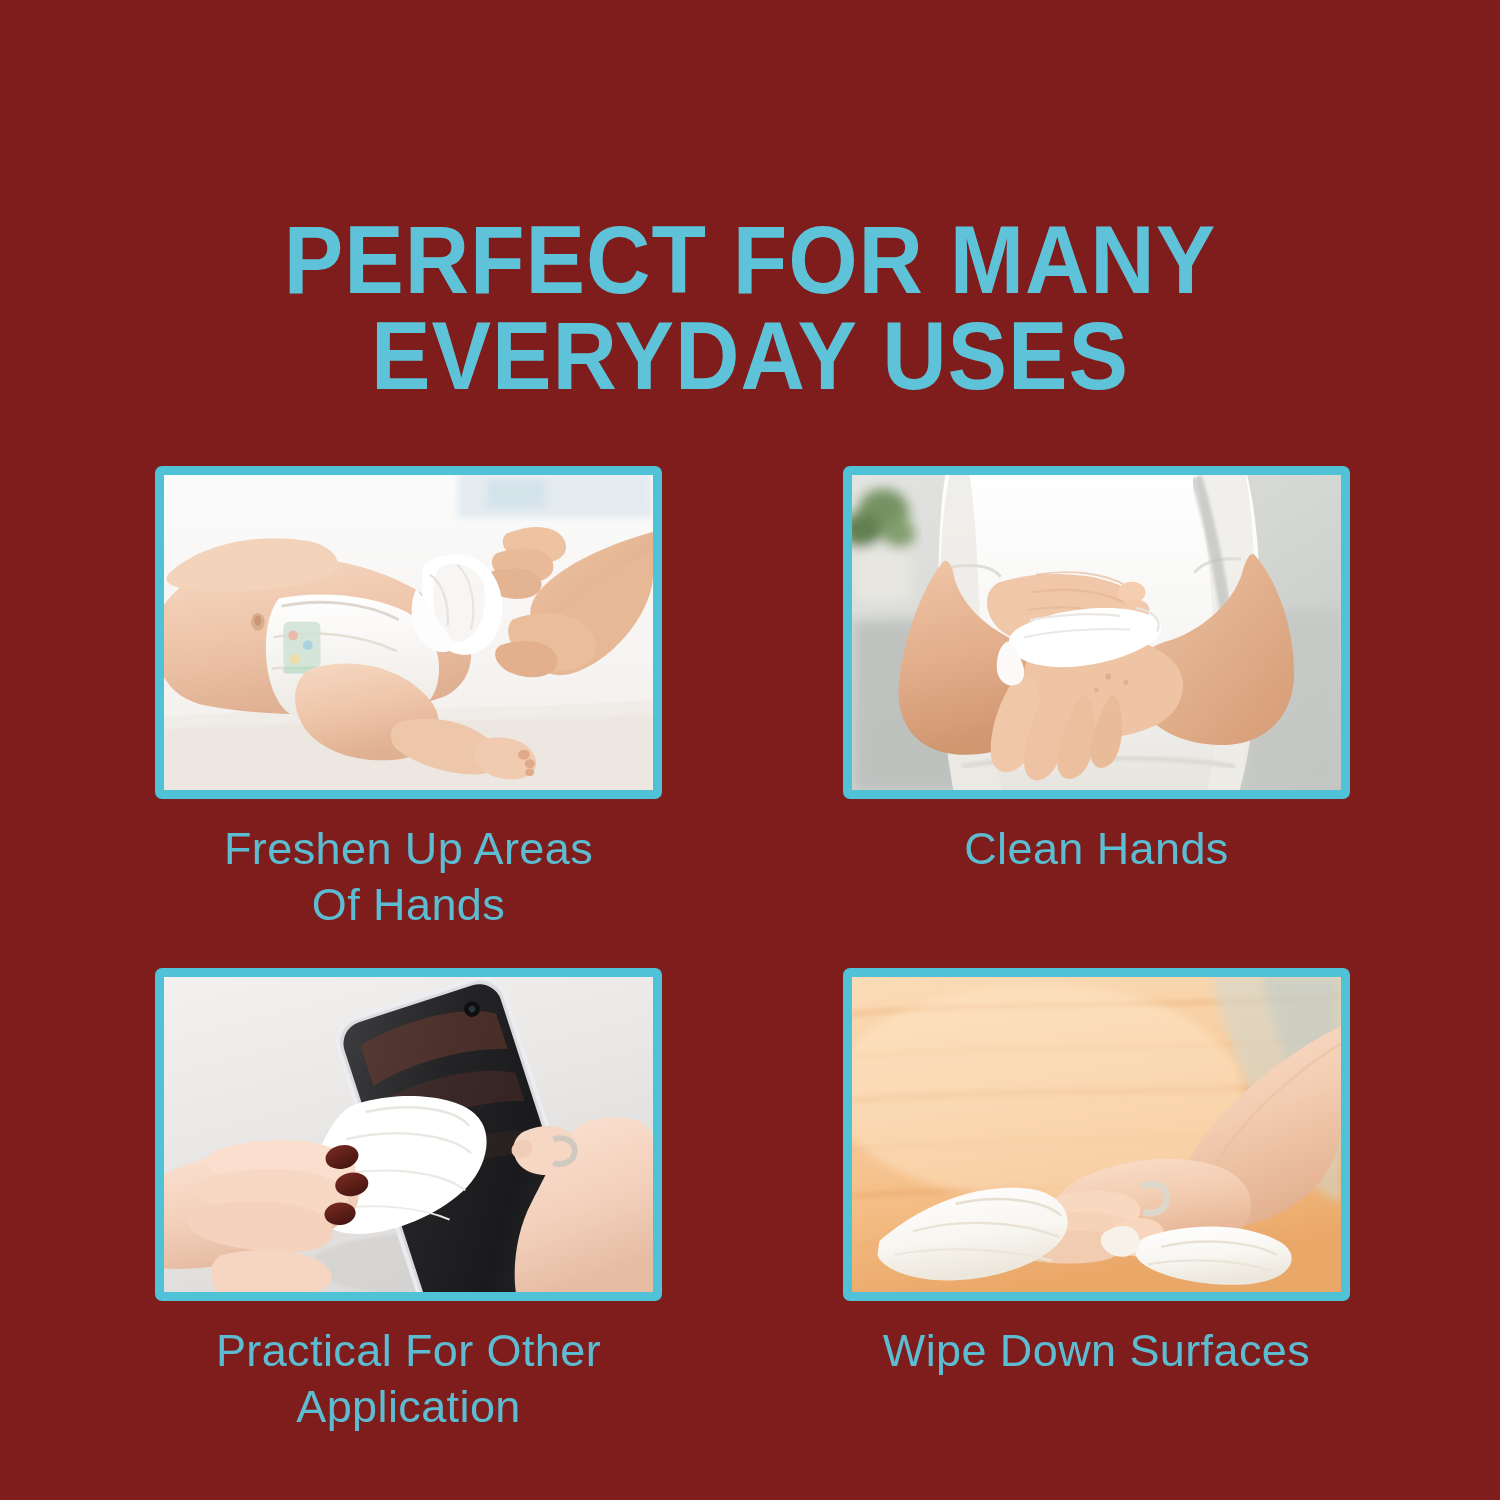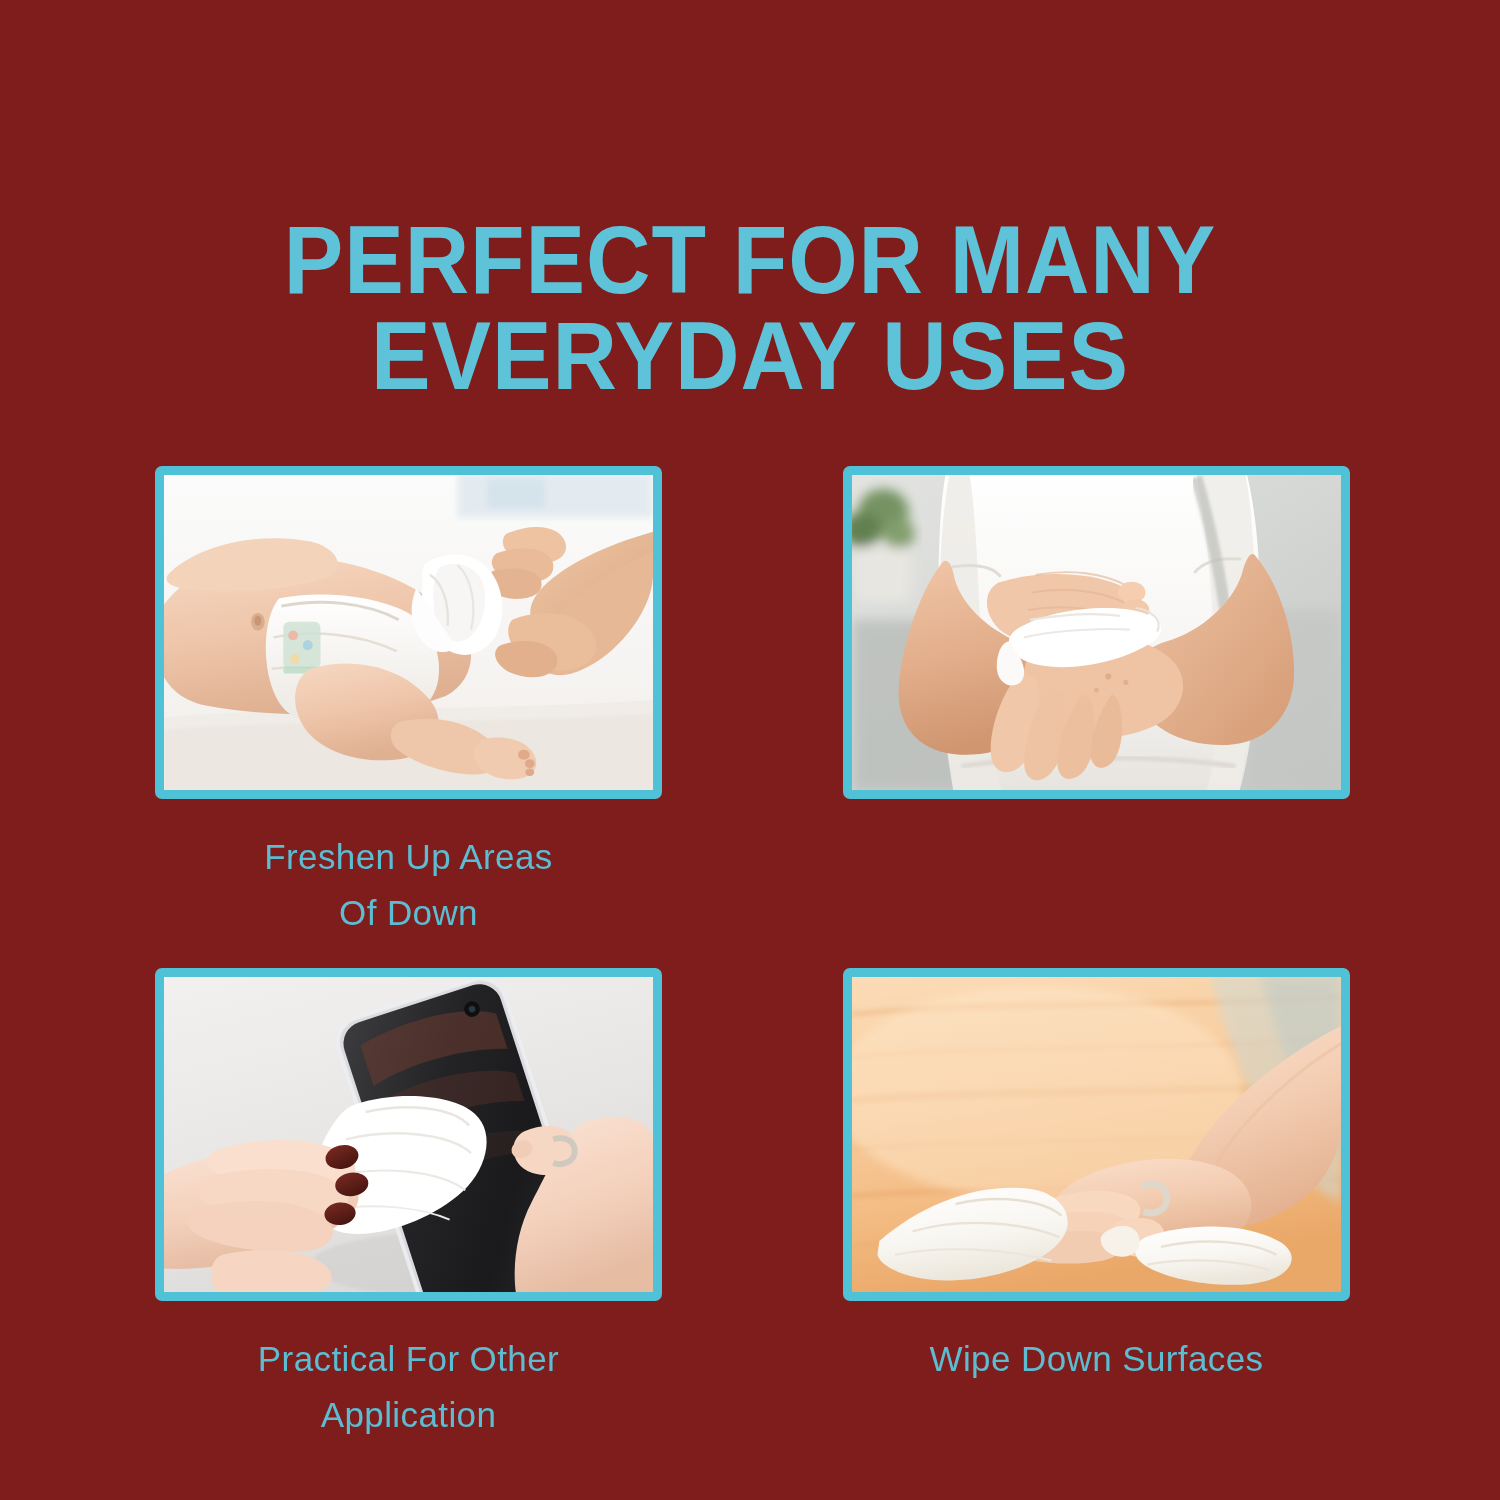--- a/index.html
+++ b/index.html
@@ -72,27 +72,27 @@
   }
   .photo {
     position: absolute;
     inset: 0;
     width: 100%;
     height: 100%;
     display: block;
   }
 
   .caption {
-    margin-top: 30px;
+    margin-top: 22px;
     width: 507px;
     text-align: center;
     color: #5cbdd2;
     font-family: "Liberation Sans", sans-serif;
     font-weight: 300;
-    font-size: 35px;
+    font-size: 45px;
     line-height: 56px;
     letter-spacing: 0.4px;
     user-select: none;
   }
 </style>
 </head>
 <body>
 
 <div class="page">
 
@@ -196,21 +196,21 @@
                    C 265 106, 262 98, 268 92 Z" fill="#ffffff"></path>
           <path d="M282 96 C 300 88, 320 96, 326 112 C 332 132, 326 158, 312 168
                    C 298 178, 282 170, 278 152 C 274 132, 274 106, 282 96 Z" fill="#f7f6f4"></path>
           <path d="M272 104 C 284 112, 292 132, 290 156" stroke="#e6e3de" stroke-width="2.4" fill="none"></path>
           <path d="M300 94 C 314 106, 320 134, 314 160" stroke="#e8e5e0" stroke-width="2.2" fill="none"></path>
           <path d="M258 118 C 250 136, 252 158, 264 172 C 276 186, 292 186, 298 176" fill="#fdfdfd"></path>
         </svg>
       </div>
       <div class="caption">
         <span>Freshen Up Areas</span><br>
-        <span>Of Down</span>
+        <span>Of Hands</span>
       </div>
     </div>
 
     <div class="card c1">
       <div class="frame">
         <svg class="photo" viewBox="0 0 500 326" preserveAspectRatio="xMidYMid slice">
           <defs>
             <linearGradient id="p2bg" x1="0" y1="0" x2="1" y2="1">
               <stop offset="0" stop-color="#e3e4e1"></stop>
               <stop offset="0.5" stop-color="#d5d7d4"></stop>
@@ -298,20 +298,23 @@
           <circle cx="250" cy="222" r="2.4" fill="#cf9d79" opacity="0.45"></circle>
 
           <path d="M168 160 C 196 142, 248 134, 286 140 C 316 145, 324 160, 308 172
                    C 280 192, 226 204, 190 196 C 162 190, 152 172, 168 160 Z" fill="#ffffff"></path>
           <path d="M160 172 C 176 190, 180 206, 172 214 C 162 222, 148 214, 148 198
                    C 148 186, 152 174, 160 172 Z" fill="#fbfaf9"></path>
           <path d="M182 150 C 206 146, 242 142, 274 146" stroke="#eae7e2" stroke-width="2.4" fill="none"></path>
           <path d="M176 168 C 202 162, 246 158, 284 160" stroke="#ece9e5" stroke-width="2.2" fill="none"></path>
           <path d="M290 138 C 306 140, 318 150, 312 162" stroke="#e6e3de" stroke-width="2" fill="none"></path>
         </svg>
+      </div>
+      <div class="caption">
+        <span>Clean Hands</span>
       </div>
     </div>
 
     <div class="card c2">
       <div class="frame">
         <svg class="photo" viewBox="0 0 500 326" preserveAspectRatio="xMidYMid slice">
           <defs>
             <linearGradient id="p3bg" x1="0" y1="0" x2="0.4" y2="1">
               <stop offset="0" stop-color="#f2f1ef"></stop>
               <stop offset="0.55" stop-color="#e8e7e5"></stop>

